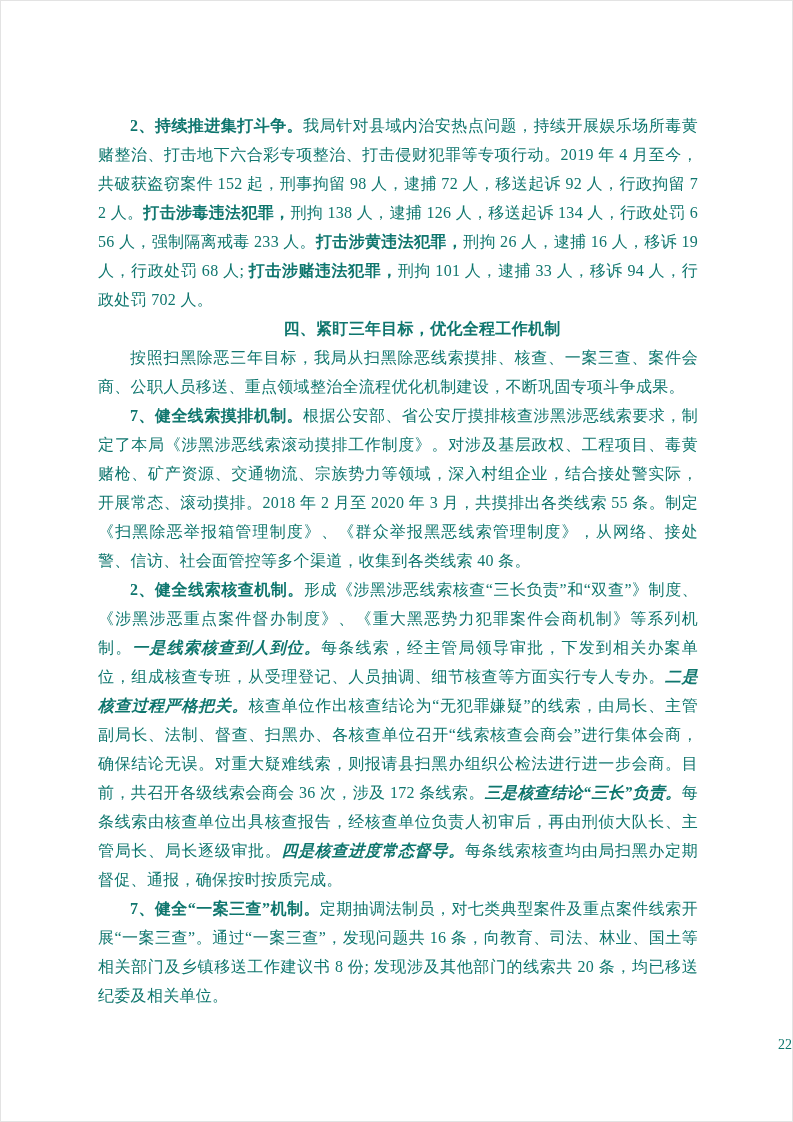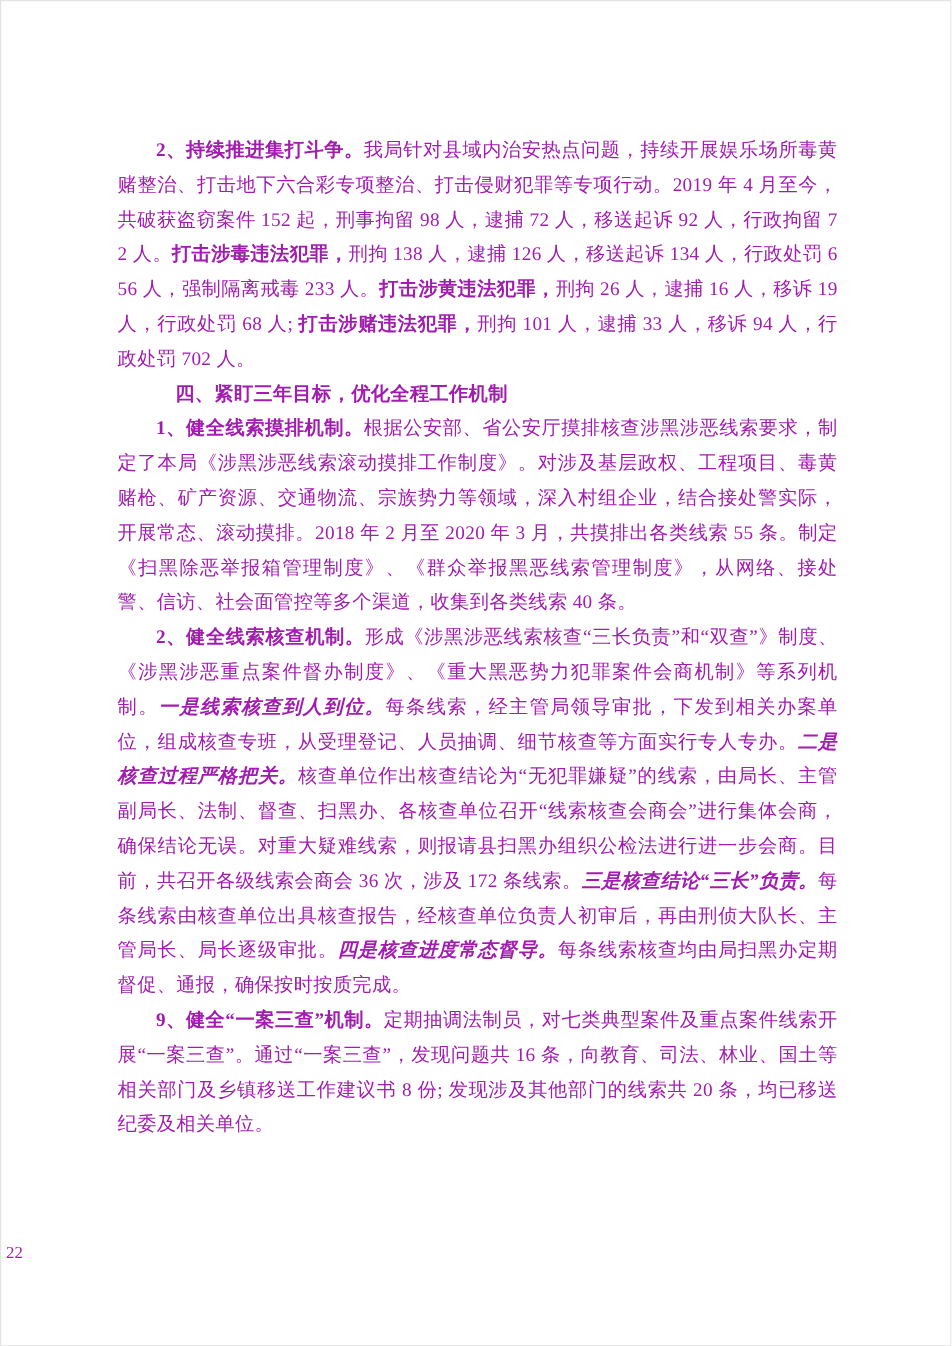--- a/index.html
+++ b/index.html
@@ -8,21 +8,21 @@
     background: #ffffff;
   }
   .page {
     position: relative;
     width: 793px;
     height: 1122px;
     background: #ffffff;
     box-sizing: border-box;
     border: 1px solid #e3e3e3;
     font-family: "Liberation Serif", "DejaVu Serif", serif;
-    color: #a21caf;
+    color: #0f766e;
     overflow: hidden;
   }
   .content {
     position: absolute;
     top: 110px;
     left: 97px;
     width: 600px;
   }
   .para {
     margin: 0;
@@ -35,37 +35,38 @@
   }
   .para span.bold {
     font-weight: bold;
   }
   .para span.italic {
     font-style: italic;
   }
   .para.heading {
     font-weight: bold;
     text-indent: 3em;
-    text-align: left;
+    text-align: center;
   }
   .page-number {
     position: absolute;
-    left: 4px;
+    left: 15px;
     right: 0;
     top: 1036px;
-    text-align: left;
+    text-align: right;
     font-size: 14px;
     font-family: "Liberation Serif", "DejaVu Serif", serif;
   }
 </style>
 </head>
 <body>
 
 <div class="page">
   <div class="content">
       <p class="para"><span class="bold">2、持续推进集打斗争。</span><span>我局针对县域内治安热点问题，持续开展娱乐场所毒黄赌整治、打击地下六合彩专项整治、打击侵财犯罪等专项行动。2019 年 4 月至今，共破获盗窃案件 152 起，刑事拘留 98 人，逮捕 72 人，移送起诉 92 人，行政拘留 72 人。</span><span class="bold">打击涉毒违法犯罪，</span><span>刑拘 138 人，逮捕 126 人，移送起诉 134 人，行政处罚 656 人，强制隔离戒毒 233 人。</span><span class="bold">打击涉黄违法犯罪，</span><span>刑拘 26 人，逮捕 16 人，移诉 19 人，行政处罚 68 人; </span><span class="bold">打击涉赌违法犯罪，</span><span>刑拘 101 人，逮捕 33 人，移诉 94 人，行政处罚 702 人。</span></p>
       <p class="para heading"><span class="bold">四、紧盯三年目标，优化全程工作机制</span></p>
-      <p class="para"><span class="bold">1、健全线索摸排机制。</span><span>根据公安部、省公安厅摸排核查涉黑涉恶线索要求，制定了本局《涉黑涉恶线索滚动摸排工作制度》。对涉及基层政权、工程项目、毒黄赌枪、矿产资源、交通物流、宗族势力等领域，深入村组企业，结合接处警实际，开展常态、滚动摸排。2018 年 2 月至 2020 年 3 月，共摸排出各类线索 55 条。制定《扫黑除恶举报箱管理制度》、《群众举报黑恶线索管理制度》，从网络、接处警、信访、社会面管控等多个渠道，收集到各类线索 40 条。</span></p>
+      <p class="para"><span>按照扫黑除恶三年目标，我局从扫黑除恶线索摸排、核查、一案三查、案件会商、公职人员移送、重点领域整治全流程优化机制建设，不断巩固专项斗争成果。</span></p>
+      <p class="para"><span class="bold">7、健全线索摸排机制。</span><span>根据公安部、省公安厅摸排核查涉黑涉恶线索要求，制定了本局《涉黑涉恶线索滚动摸排工作制度》。对涉及基层政权、工程项目、毒黄赌枪、矿产资源、交通物流、宗族势力等领域，深入村组企业，结合接处警实际，开展常态、滚动摸排。2018 年 2 月至 2020 年 3 月，共摸排出各类线索 55 条。制定《扫黑除恶举报箱管理制度》、《群众举报黑恶线索管理制度》，从网络、接处警、信访、社会面管控等多个渠道，收集到各类线索 40 条。</span></p>
       <p class="para"><span class="bold">2、健全线索核查机制。</span><span>形成《涉黑涉恶线索核查“三长负责”和“双查”》制度、《涉黑涉恶重点案件督办制度》、《重大黑恶势力犯罪案件会商机制》等系列机制。</span><span class="bold italic">一是线索核查到人到位。</span><span>每条线索，经主管局领导审批，下发到相关办案单位，组成核查专班，从受理登记、人员抽调、细节核查等方面实行专人专办。</span><span class="bold italic">二是核查过程严格把关。</span><span>核查单位作出核查结论为“无犯罪嫌疑”的线索，由局长、主管副局长、法制、督查、扫黑办、各核查单位召开“线索核查会商会”进行集体会商，确保结论无误。对重大疑难线索，则报请县扫黑办组织公检法进行进一步会商。目前，共召开各级线索会商会 36 次，涉及 172 条线索。</span><span class="bold italic">三是核查结论“三长”负责。</span><span>每条线索由核查单位出具核查报告，经核查单位负责人初审后，再由刑侦大队长、主管局长、局长逐级审批。</span><span class="bold italic">四是核查进度常态督导。</span><span>每条线索核查均由局扫黑办定期督促、通报，确保按时按质完成。</span></p>
-      <p class="para"><span class="bold">9、健全“一案三查”机制。</span><span>定期抽调法制员，对七类典型案件及重点案件线索开展“一案三查”。通过“一案三查”，发现问题共 16 条，向教育、司法、林业、国土等相关部门及乡镇移送工作建议书 8 份; 发现涉及其他部门的线索共 20 条，均已移送纪委及相关单位。</span></p>
+      <p class="para"><span class="bold">7、健全“一案三查”机制。</span><span>定期抽调法制员，对七类典型案件及重点案件线索开展“一案三查”。通过“一案三查”，发现问题共 16 条，向教育、司法、林业、国土等相关部门及乡镇移送工作建议书 8 份; 发现涉及其他部门的线索共 20 条，均已移送纪委及相关单位。</span></p>
     </div>
   <div class="page-number">22</div>
 </div>
 
 </body></html>

